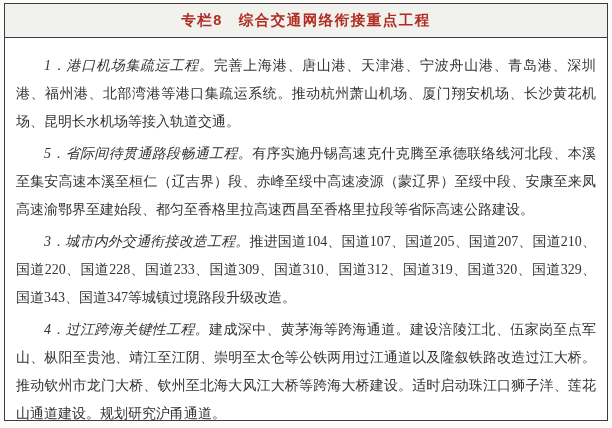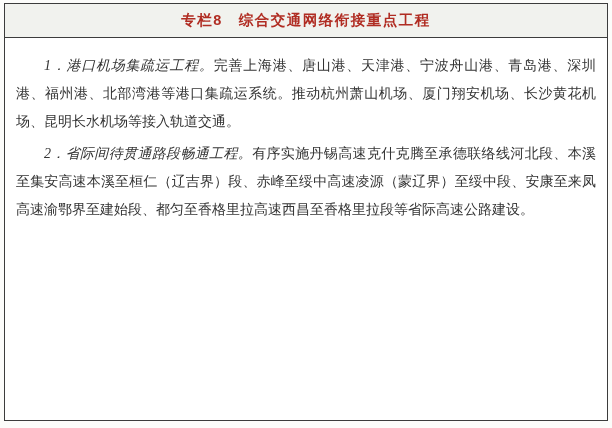--- a/index.html
+++ b/index.html
@@ -58,16 +58,18 @@
 </head>
 <body>
 
 <div class="page">
   <div class="feature-box">
     <div class="box-header">
       <span class="box-title">专栏8　综合交通网络衔接重点工程</span>
     </div>
     <div class="box-body">
       <p class="para"><span class="lead">1．港口机场集疏运工程。</span><span>完善上海港、唐山港、天津港、宁波舟山港、青岛港、深圳港、福州港、北部湾港等港口集疏运系统。推动杭州萧山机场、厦门翔安机场、长沙黄花机场、昆明长水机场等接入轨道交通。</span></p>
-      <p class="para"><span class="lead">2．省际间待贯通路段畅通工程。</span><span>有序实施丹锡高速克什克腾至承德联络线河北段、本溪至集安高速本溪至桓仁（辽吉界）段、赤峰至绥中高速凌源（蒙辽界）至绥中段、安康至来凤高速渝鄂界至建始段、都匀至香格里拉高速西昌至香格里拉段等省际高速公路建设。</span></p>
+      <p class="para"><span class="lead">5．省际间待贯通路段畅通工程。</span><span>有序实施丹锡高速克什克腾至承德联络线河北段、本溪至集安高速本溪至桓仁（辽吉界）段、赤峰至绥中高速凌源（蒙辽界）至绥中段、安康至来凤高速渝鄂界至建始段、都匀至香格里拉高速西昌至香格里拉段等省际高速公路建设。</span></p>
+      <p class="para"><span class="lead">3．城市内外交通衔接改造工程。</span><span>推进国道104、国道107、国道205、国道207、国道210、国道220、国道228、国道233、国道309、国道310、国道312、国道319、国道320、国道329、国道343、国道347等城镇过境路段升级改造。</span></p>
+      <p class="para"><span class="lead">4．过江跨海关键性工程。</span><span>建成深中、黄茅海等跨海通道。建设涪陵江北、伍家岗至点军山、枞阳至贵池、靖江至江阴、崇明至太仓等公铁两用过江通道以及隆叙铁路改造过江大桥。推动钦州市龙门大桥、钦州至北海大风江大桥等跨海大桥建设。适时启动珠江口狮子洋、莲花山通道建设。规划研究沪甬通道。</span></p>
     </div>
   </div>
 </div>
 
 </body></html>

